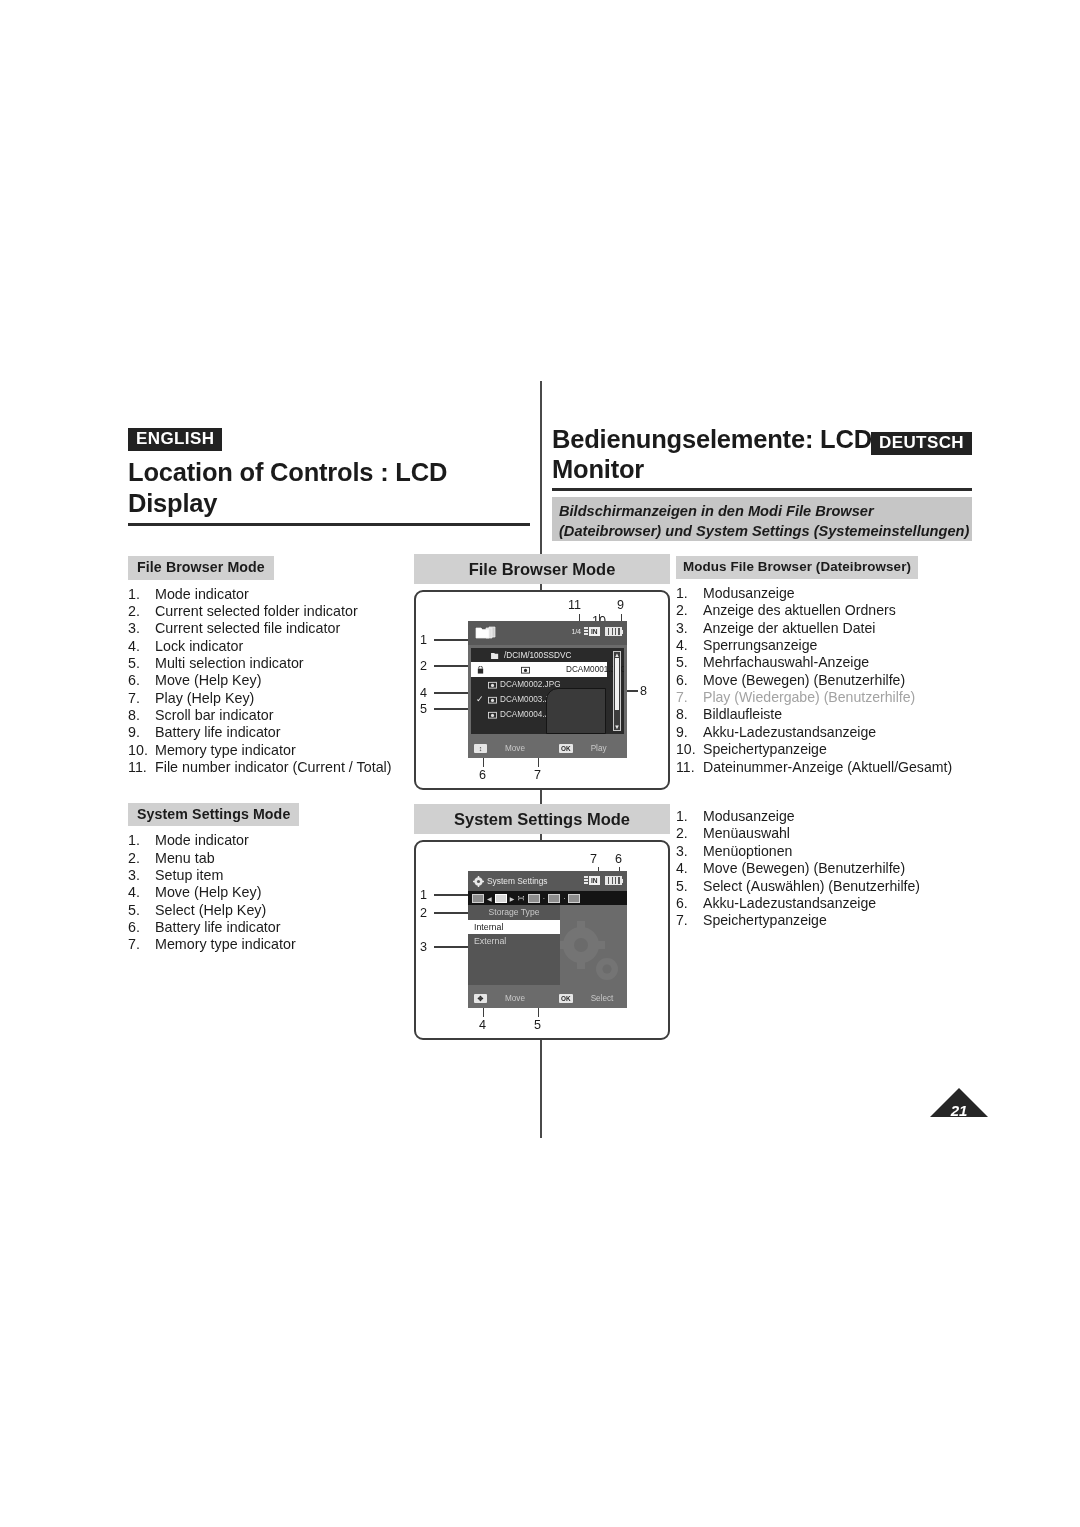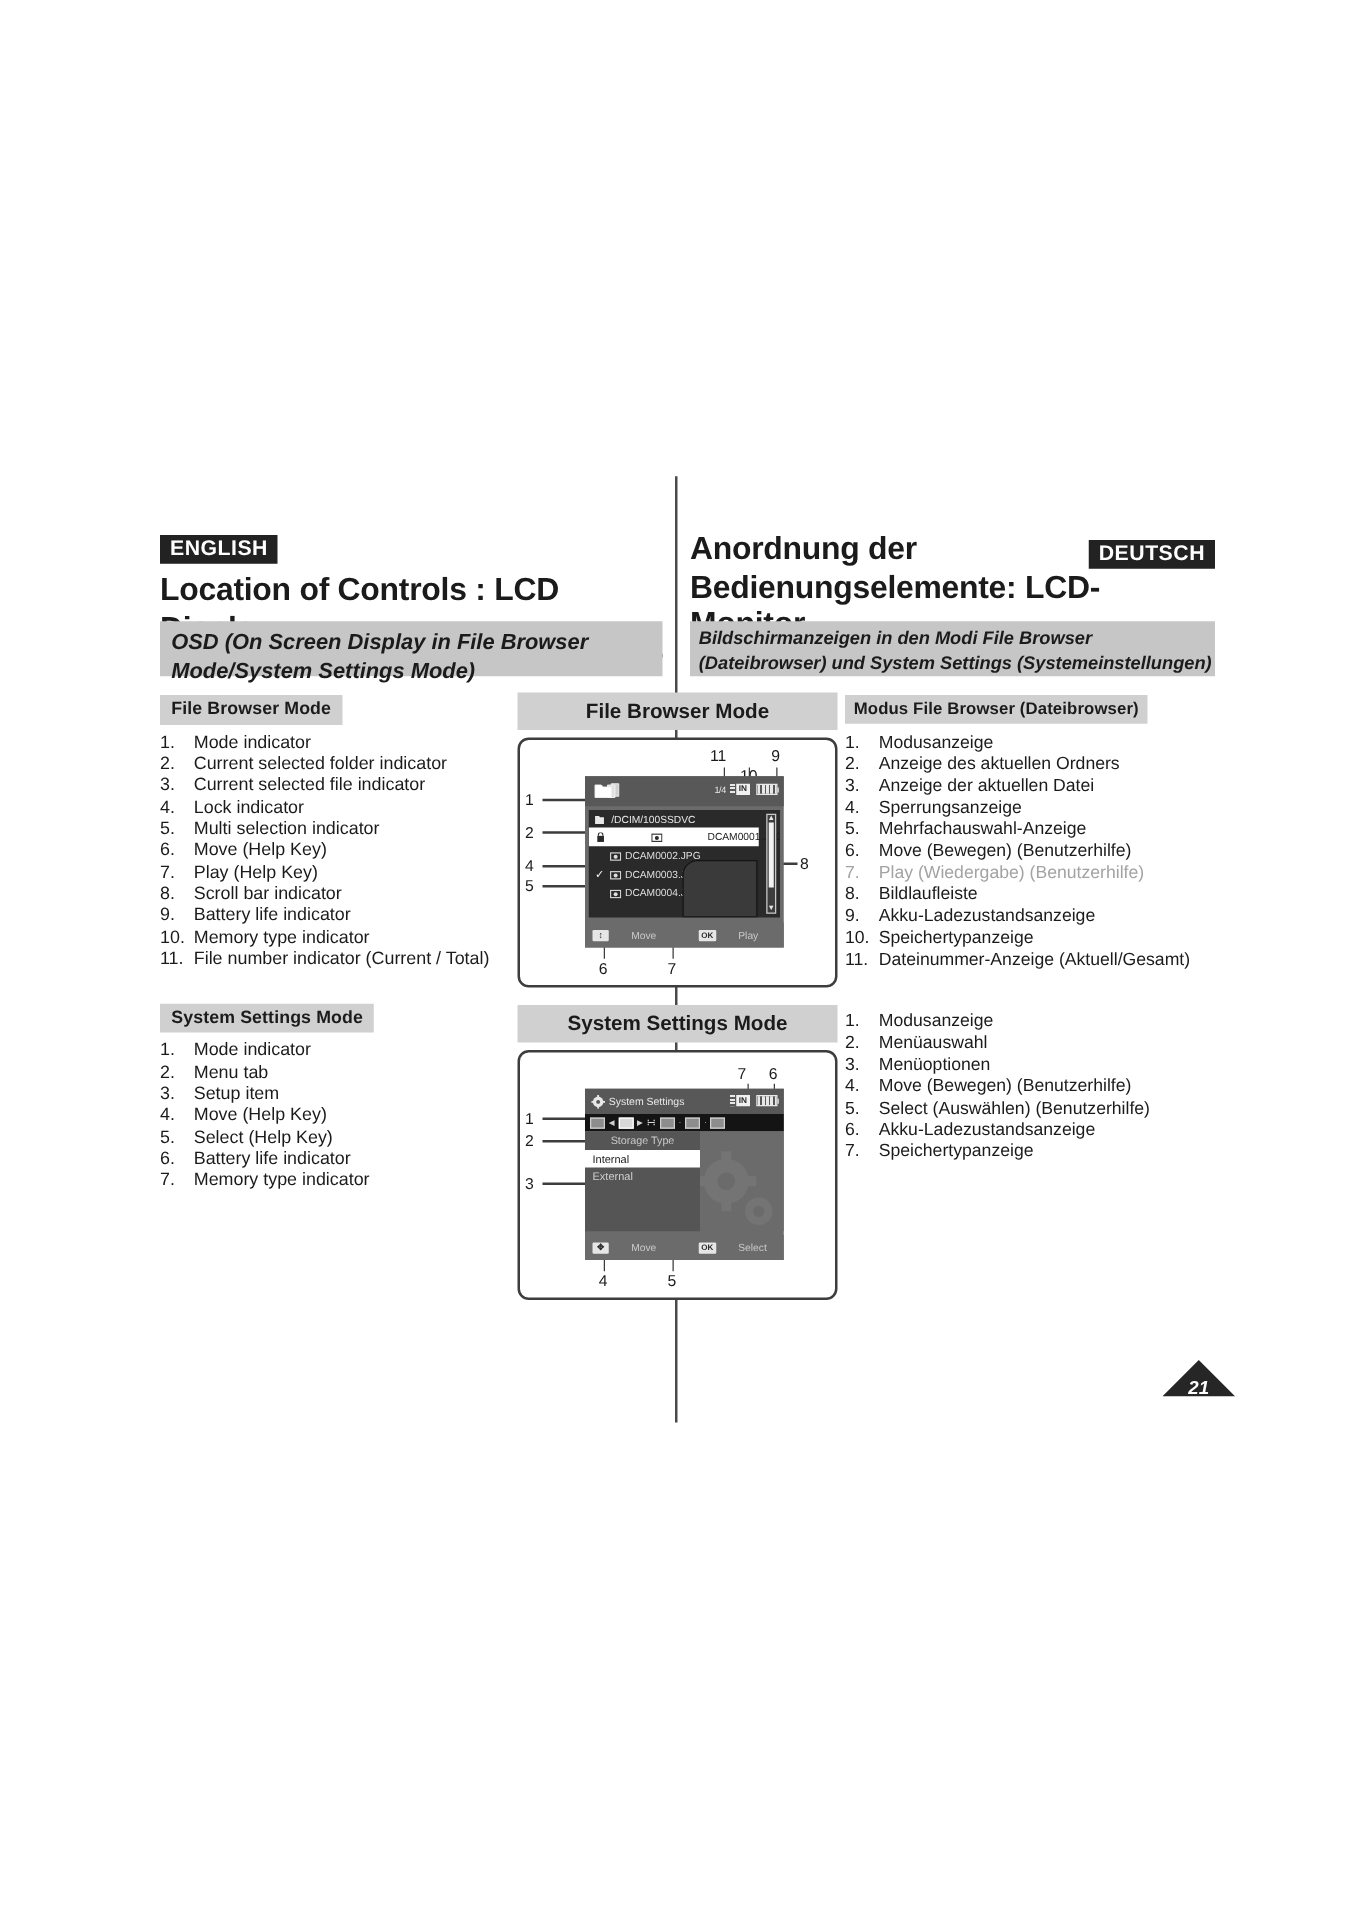--- a/index.html
+++ b/index.html
@@ -127,21 +127,21 @@
     box-sizing:border-box;
   }
   .batt .cap{width:1.5px;height:4px;background:#e8e8e8;}
 
   .fb-list{
     position:relative;margin:3px;height:86px;background:#2a2a2a;
     overflow:hidden;
   }
   .fb-path{
     display:flex;align-items:center;gap:4px;
-    color:#e8e8e8;font-size:8.2px;padding:3px 0 2px 5px;
+    color:#e8e8e8;font-size:8.2px;padding:3px 0 2px 20px;
   }
   .fb-row{
     display:flex;align-items:center;gap:3px;height:15px;
     padding-left:5px;color:#ddd;font-size:8.2px;position:relative;
   }
   .fb-row.selected{background:#ffffff;color:#1b1b1b;margin-right:17px;gap:36px;}
   .ico-sm{width:9px;height:8px;flex:0 0 9px;}
   .chk{width:9px;flex:0 0 9px;color:#f2f2f2;font-size:9px;line-height:1;}
   .slot{width:9px;flex:0 0 9px;}
   .thumb{
@@ -228,26 +228,24 @@
   <div class="divider"></div>
 
   <div class="hdr-left">
     <span class="lang-tag">ENGLISH</span>
     <div class="hdr-title">Location of Controls : LCD Display</div>
     <div class="hdr-rule"></div>
   </div>
 
   <div class="hdr-right">
     <span class="lang-tag lang-tag-right">DEUTSCH</span>
-    <div class="hdr-title two">Anordnung der</div>
     <div class="hdr-title two">Bedienungselemente: LCD-Monitor</div>
     <div class="hdr-rule"></div>
   </div>
 
-  <div class="banner banner-left">OSD (On Screen Display in File Browser Mode/System Settings Mode)</div>
   <div class="banner banner-right">Bildschirmanzeigen in den Modi File Browser (Dateibrowser) und System Settings (Systemeinstellungen)</div>
 
   <div class="col-left">
 
     <span class="sec-tag">File Browser Mode</span>
     <ol class="num">
       <li>
           <span class="n">1.</span>
           <span class="t">Mode indicator</span>
         </li>

